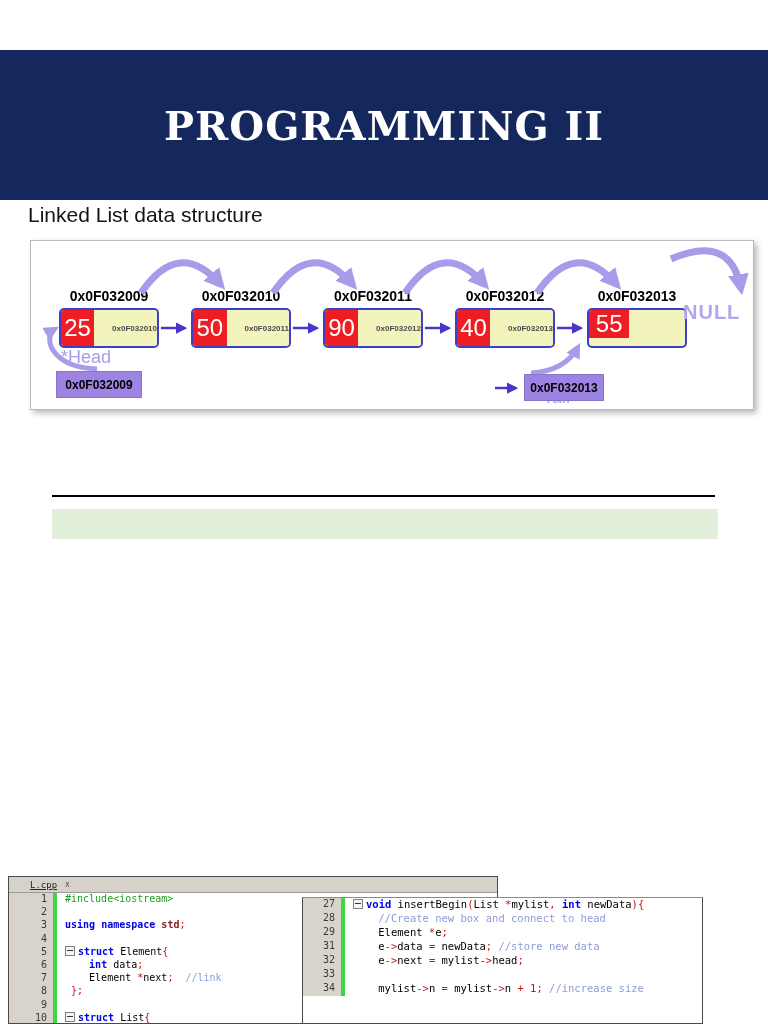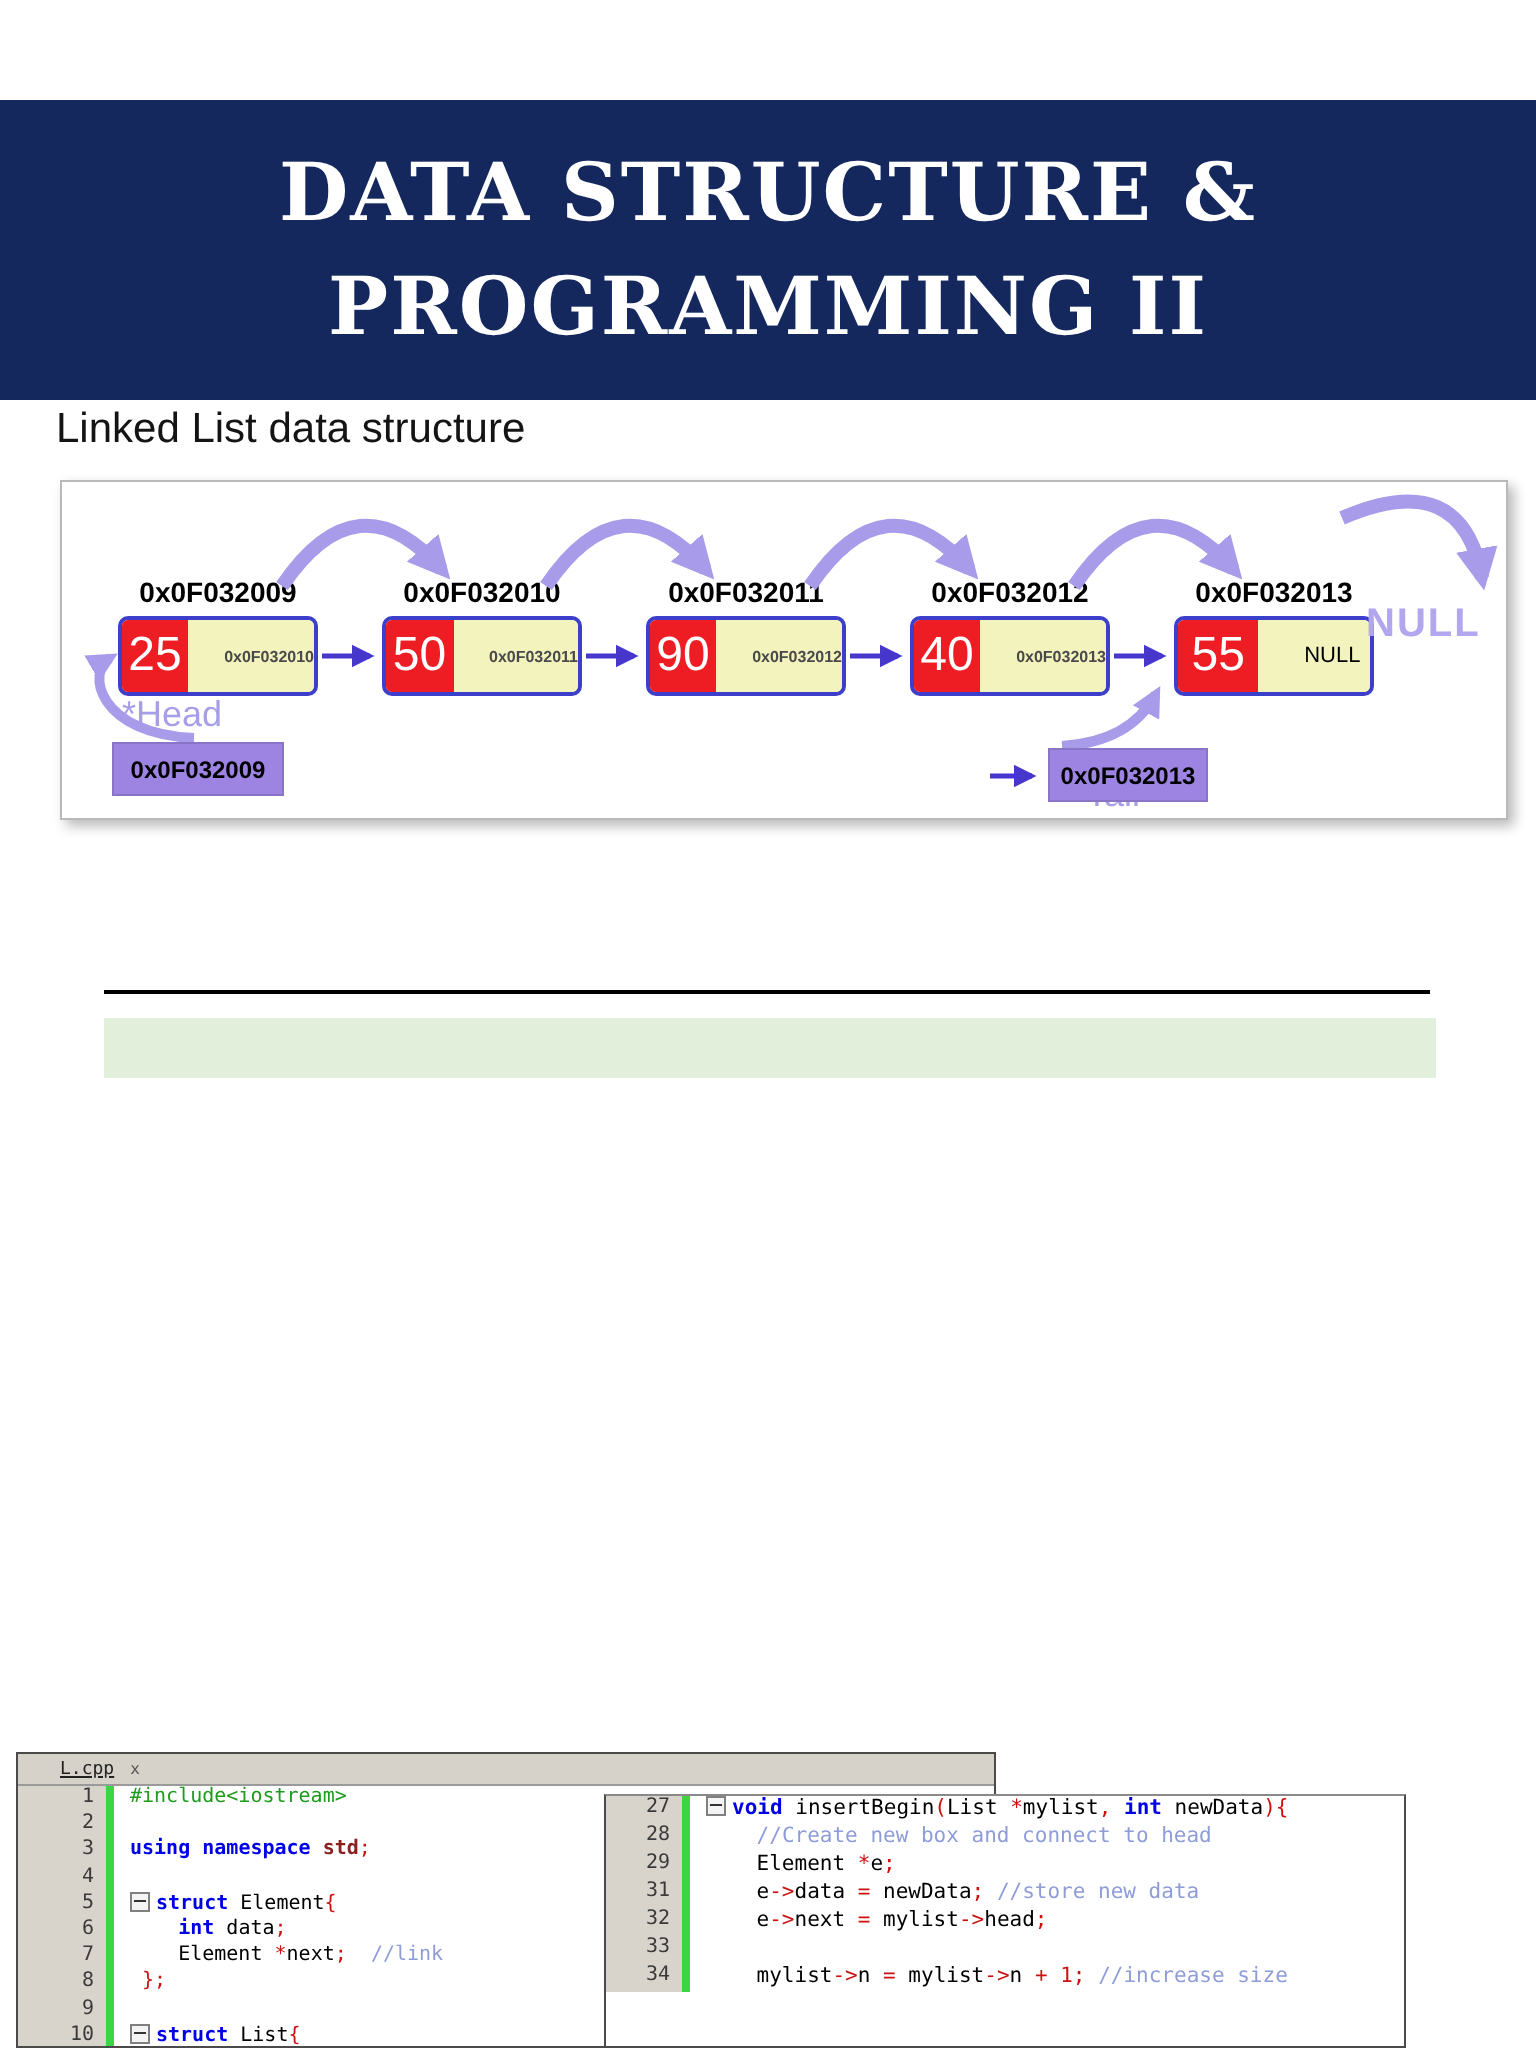--- a/index.html
+++ b/index.html
@@ -64,21 +64,20 @@
   .sg-ty{color:#8b2020;font-weight:bold;}
   .sg-num{color:#cc1111;}
   .sg-fold{display:inline-block;width:8px;height:8px;border:1px solid #808080;background:#f4f4f4;
            vertical-align:middle;margin:0 3px 2px 0;position:relative;}
   .sg-fold::after{content:"";position:absolute;left:1px;right:1px;top:3px;border-top:1px solid #333;}
 </style>
 </head>
 <body>
 
 <div class="title-band">
-  <div class="title-line">DATA STRUCTURE &amp;</div>
   <div class="title-line">PROGRAMMING II</div>
 </div>
 
 <div class="subtitle">Linked List data structure</div>
 
 <div class="diagram">
   <div id="nodes-layer">
       <div class="node-addr" style="left: 18px;">0x0F032009</div>
       <div class="node-box" style="left: 28px;">
         <div class="node-val">25</div>
@@ -93,21 +92,21 @@
       <div class="node-box" style="left: 292px;">
         <div class="node-val">90</div>
         <div class="node-next">0x0F032012</div>
       </div>
       <div class="node-addr" style="left: 414px;">0x0F032012</div>
       <div class="node-box" style="left: 424px;">
         <div class="node-val">40</div>
         <div class="node-next">0x0F032013</div>
       </div>
       <div class="node-addr" style="left: 546px;">0x0F032013</div>
-      <div class="node-box" style="left: 556px;">
+      <div class="node-box" style="left: 556px; flex-direction: column;">
         <div class="node-val">55</div>
         <div class="node-next null">NULL</div>
       </div>
     </div>
 
   <svg class="arrows-svg" viewBox="0 0 722 168">
     <defs>
       <marker id="mBlue" viewBox="0 0 10 10" refX="8" refY="5" markerWidth="4.5" markerHeight="4.5" orient="auto">
         <path d="M0,0 L10,5 L0,10 z" fill="#4636cc"></path>
       </marker>

